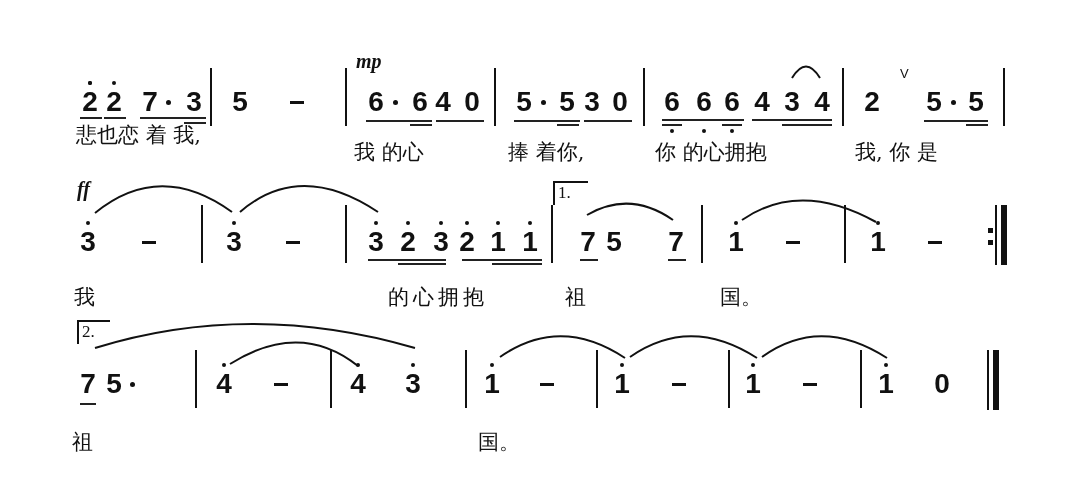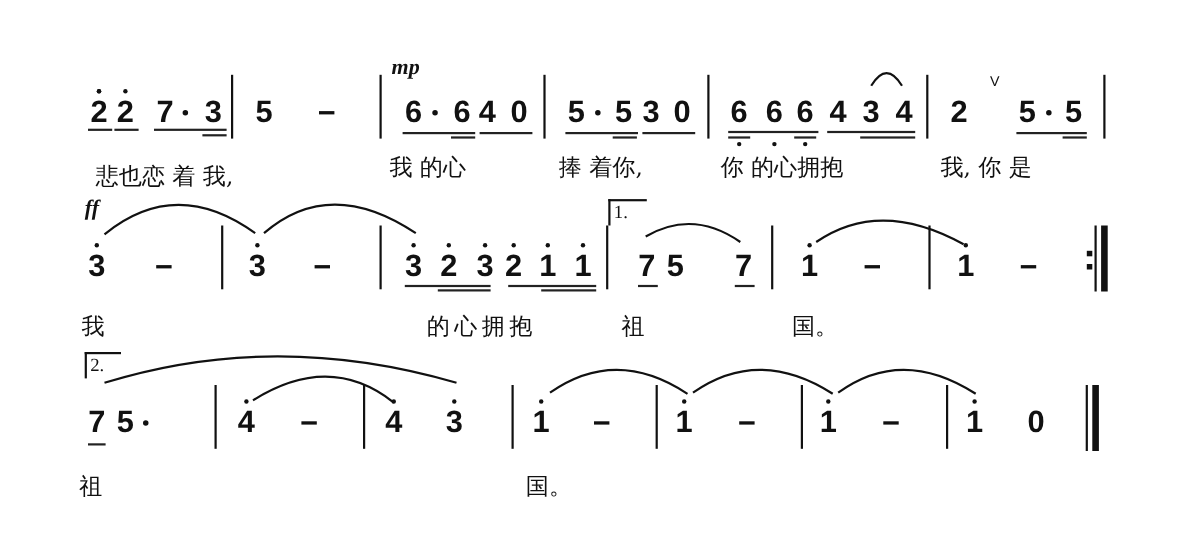--- a/index.html
+++ b/index.html
@@ -98,21 +98,21 @@
     <div class="bar" style="left:842px;top:68px;height:58px;"></div>
 
     <span class="note" style="left:862px;top:88px;">2</span>
     <span class="note" style="left:924px;top:88px;">5</span>
     <i class="aug" style="left:951px;top:100px;"></i>
     <span class="note" style="left:966px;top:88px;">5</span>
     <div class="ul" style="left:924px;top:120px;width:64px;"></div>
     <div class="ul" style="left:966px;top:124px;width:22px;"></div>
     <div class="bar" style="left:1003px;top:68px;height:58px;"></div>
 
-    <span class="lyric" style="left:76px;top:148px;margin-left:11px;">悲也恋 着 我,</span>
+    <span class="lyric" style="left:76px;top:123px;">悲也恋 着 我,</span>
     <span class="lyric" style="left:354px;top:140px;">我 的心</span>
     <span class="lyric" style="left:508px;top:140px;">捧 着你,</span>
     <span class="lyric" style="left:655px;top:140px;">你 的心拥抱</span>
     <span class="lyric" style="left:855px;top:140px;">我, 你 是</span>
   </div>
 
   <div>
     <span class="dyn" style="left:77px;top:178px;">ff</span>
     <span class="volta" style="left:553px;top:181px;width:30px;">1.</span>
 

